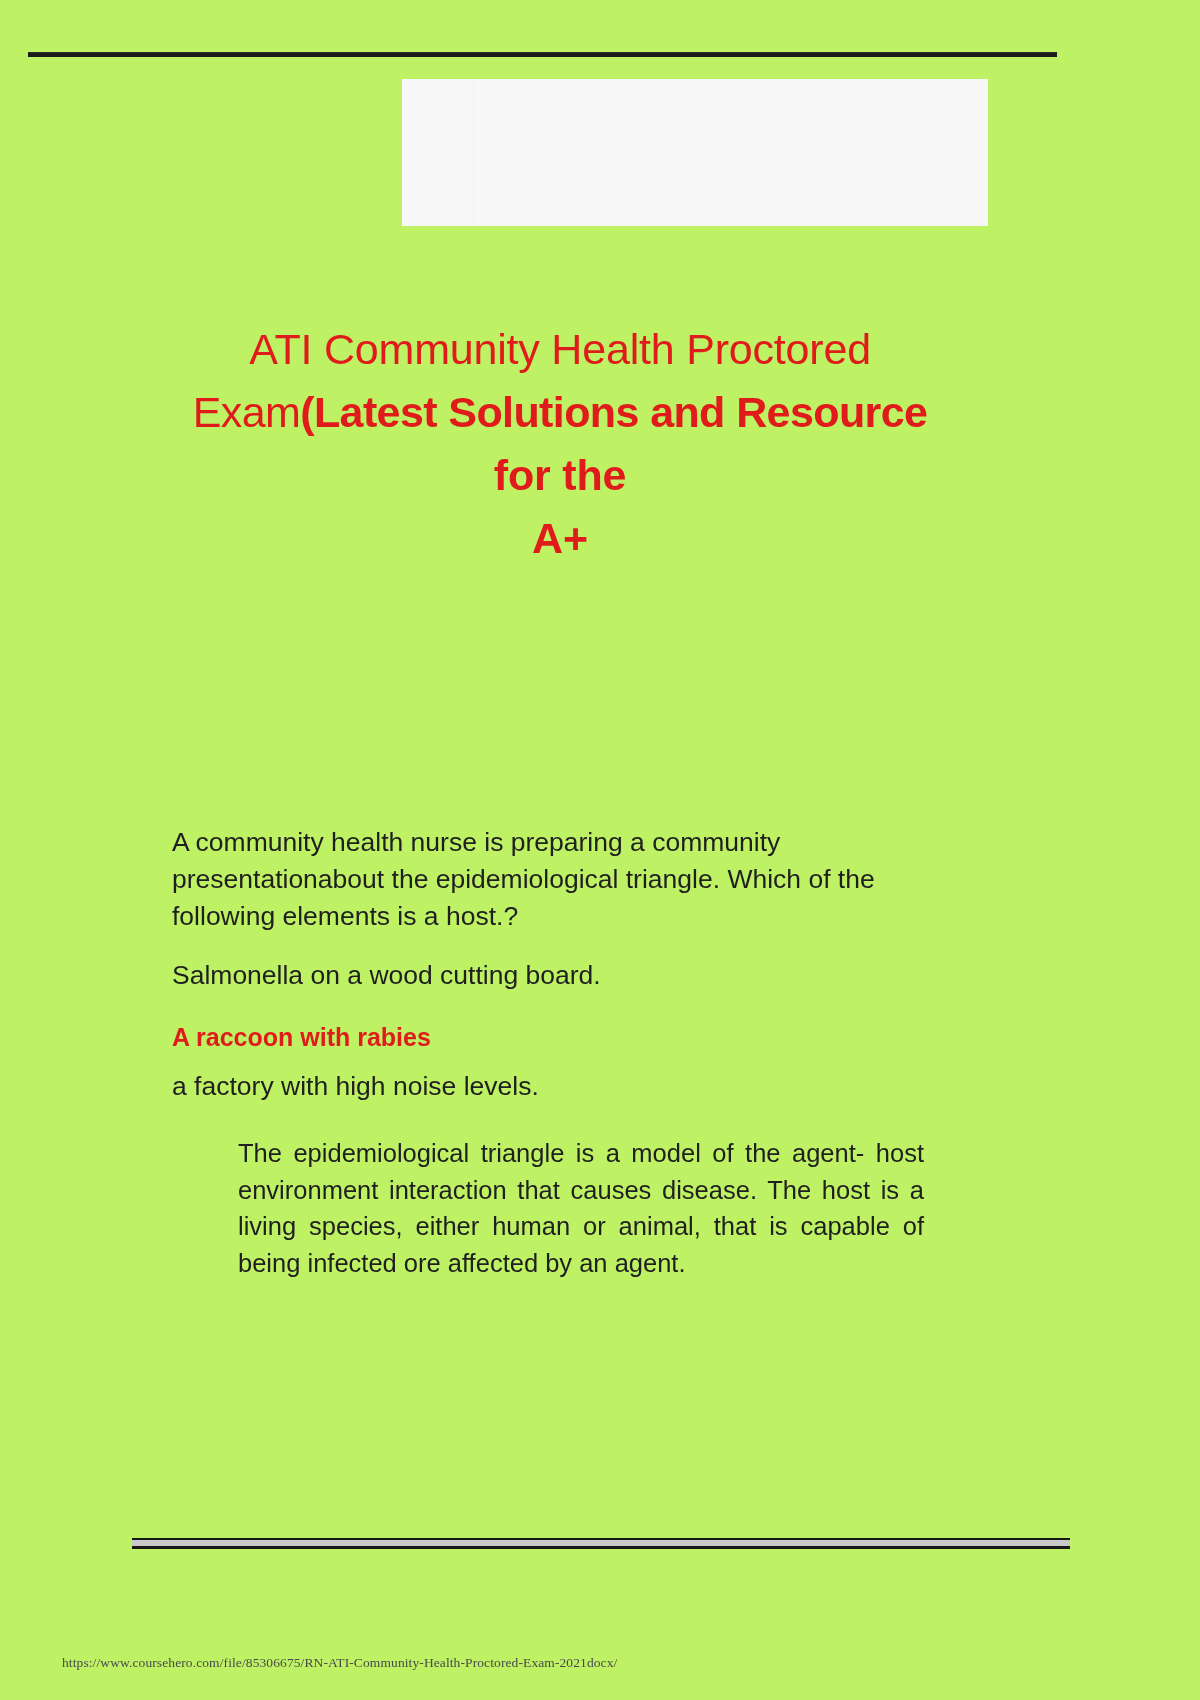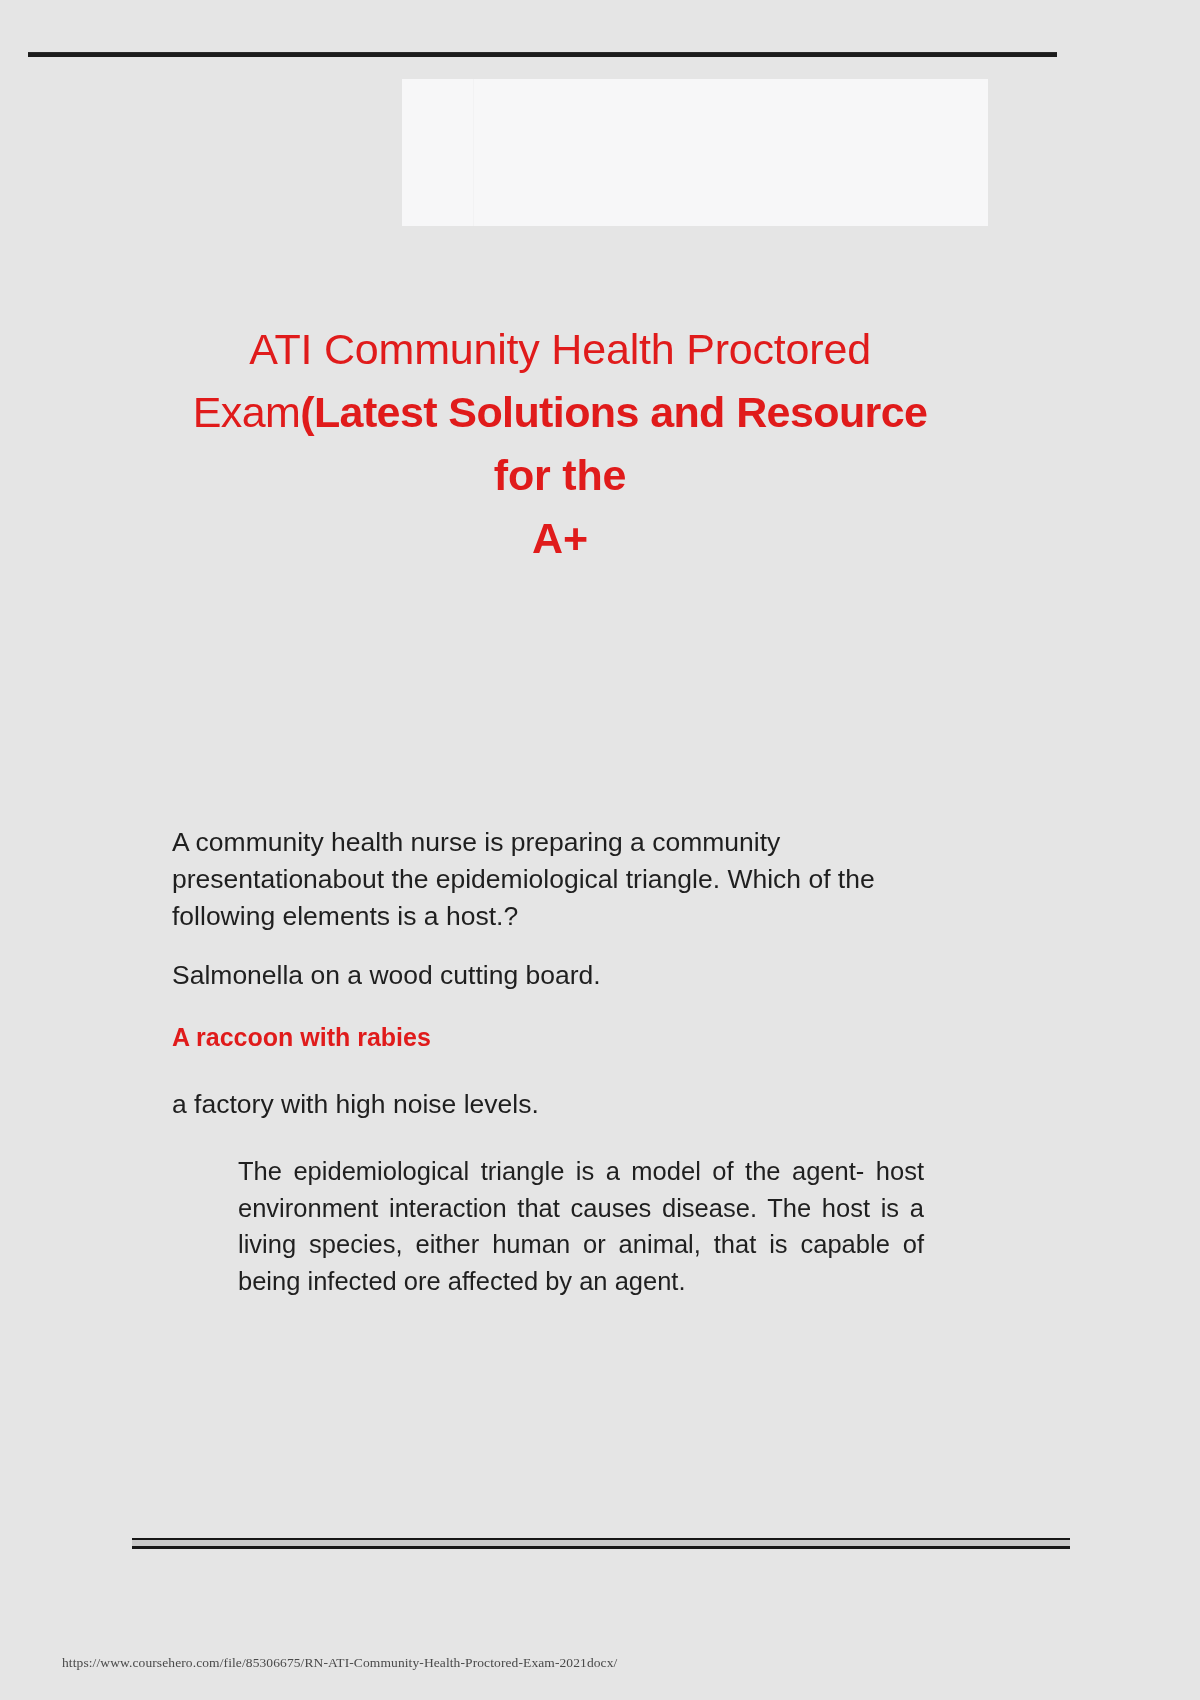--- a/index.html
+++ b/index.html
@@ -14,21 +14,21 @@
     overflow: hidden;
     font-family: "Liberation Sans", sans-serif;
     color: #1a1a1a;
     -webkit-font-smoothing: antialiased;
   }
 
   
   #page {
     position: absolute;
     inset: 0;
-    background: #e5e5e5;
+    background: #bef264;
   }
 
   
   .top-rule {
     position: absolute;
     left: 28px;
     top: 52px;
     width: 1029px;
     height: 4px;
     background: #1c1c1c;
@@ -93,21 +93,21 @@
     font-size: 26.5px;
     line-height: 1.40;
     color: #1f1f1f;
     margin: 0 0 26px 0;
     font-weight: 400;
   }
   .option.correct {
     color: #e01b1b;
     font-weight: 700;
     font-size: 25px;
-    margin-bottom: 31px;
+    margin-bottom: 13px;
   }
   .option.last { margin-bottom: 30px; }
 
   .rationale {
     margin: 0;
     margin-left: 66px;
     width: 686px;
     font-size: 25.5px;
     line-height: 1.43;
     color: #1f1f1f;

